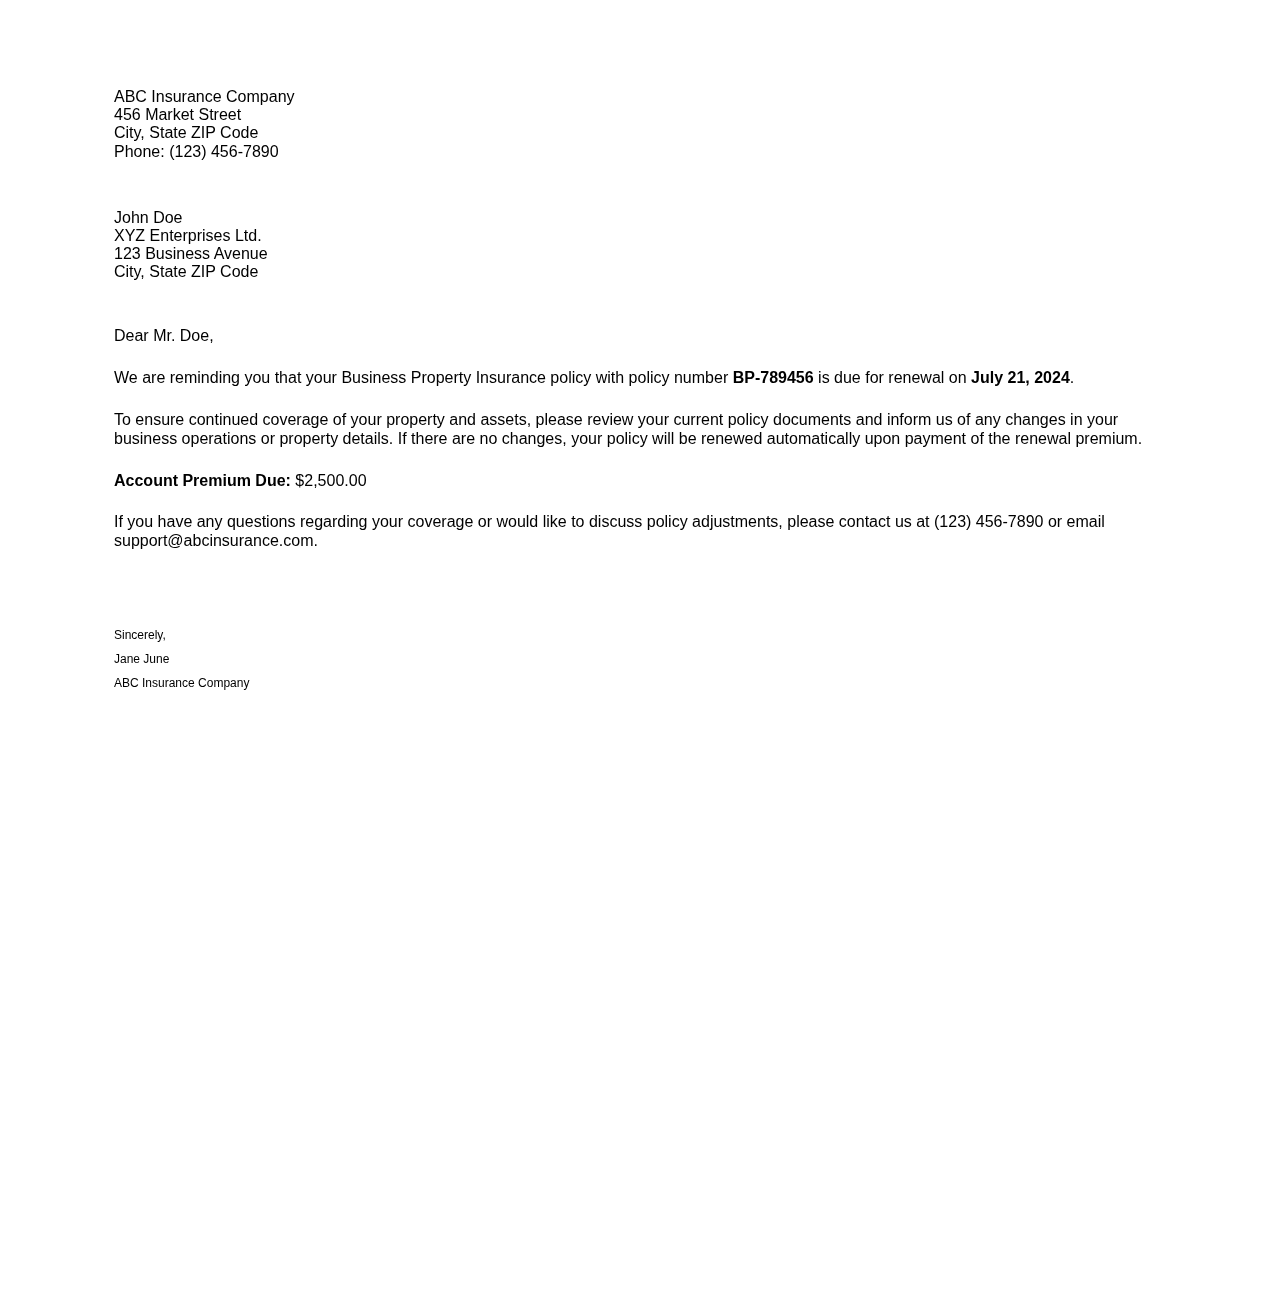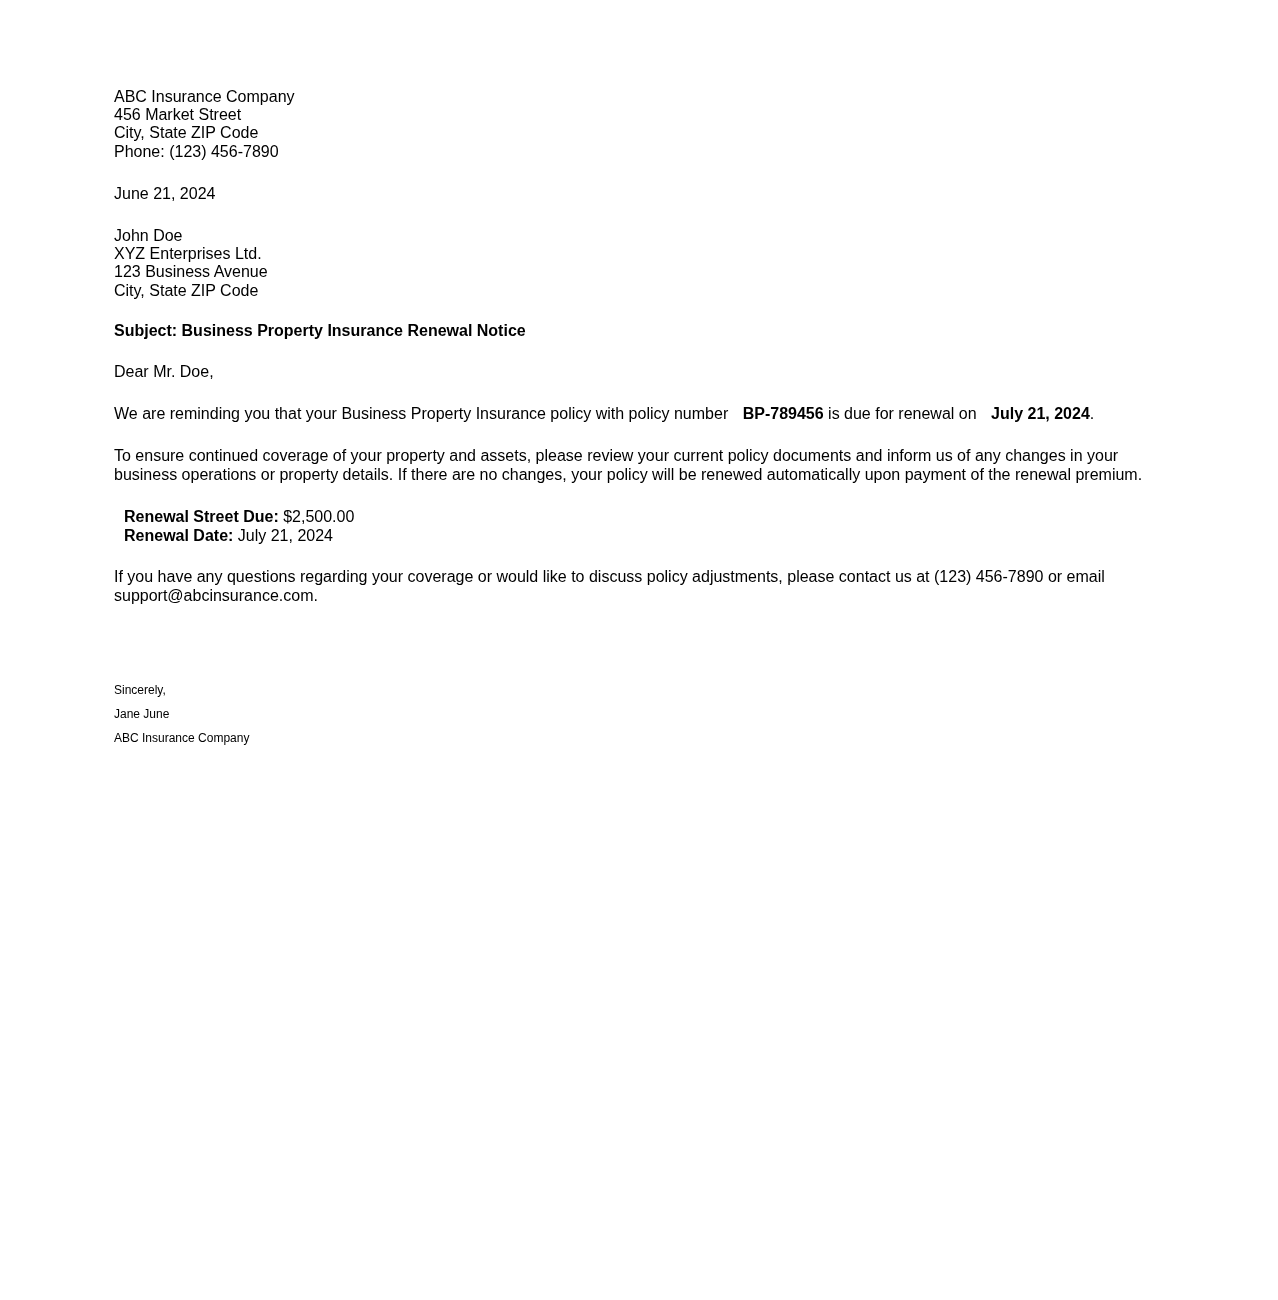--- a/index.html
+++ b/index.html
@@ -59,71 +59,66 @@
     display: block;
     line-height: 19px;
   }
   .facts b { font-weight: bold; }
   .sig-gap { height: 50px; }
   .sig .line {
     display: block;
     line-height: 24px;
     font-size: 12px;
   }
-  b, strong { font-weight: bold; margin-left: 10px; }
+  b, strong { font-weight: bold; }
 </style>
 </head>
 <body>
 
 <div class="page">
   <div class="letter">
 
     <div class="block">
       <span class="line">ABC Insurance Company</span>
       <span class="line">456 Market Street</span>
       <span class="line">City, State ZIP Code</span>
       <span class="line">Phone: (123) 456-7890</span>
     </div>
 
     <div class="gap-sender"></div>
 
-    <div class="block">
-      <span class="line">June 21, 2024</span>
-    </div>
 
     <div class="gap-date"></div>
 
     <div class="block">
       <span class="line">John Doe</span>
       <span class="line">XYZ Enterprises Ltd.</span>
       <span class="line">123 Business Avenue</span>
       <span class="line">City, State ZIP Code</span>
     </div>
 
     <div class="gap-recipient"></div>
 
-    <p class="subject">Subject: Business Property Insurance Renewal Notice</p>
 
     <div class="gap-subject"></div>
 
     <p class="para">Dear Mr. Doe,</p>
 
     <div class="gap-para"></div>
 
     <p class="para"><span>We are reminding you that your Business Property Insurance policy with policy number </span><b>BP-789456</b><span> is due for renewal on </span><b>July 21, 2024</b><span>.</span></p>
 
     <div class="gap-para"></div>
 
     <p class="para">To ensure continued coverage of your property and assets, please review your current policy documents and inform us of any changes in your business operations or property details. If there are no changes, your policy will be renewed automatically upon payment of the renewal premium.</p>
 
     <div class="gap-para"></div>
 
     <div class="facts">
-      <span class="line"><b>Renewal Street Due:</b><span> $2,500.00</span></span>
-      <span class="line"><b>Renewal Date:</b><span> July 21, 2024</span></span>
+      <span class="line"><b>Account Premium Due:</b><span> $2,500.00</span></span>
     </div>
 
     <div class="gap-para-sm"></div>
 
     <p class="para"><span>If you have any questions regarding your coverage or would like to discuss policy adjustments, please contact us at </span><span>(123) 456-7890</span><span> or email </span><span>support@abcinsurance.com</span><span>.</span></p>
 
     <div class="gap-para"></div>
 
 
     <div class="sig-gap"></div>

